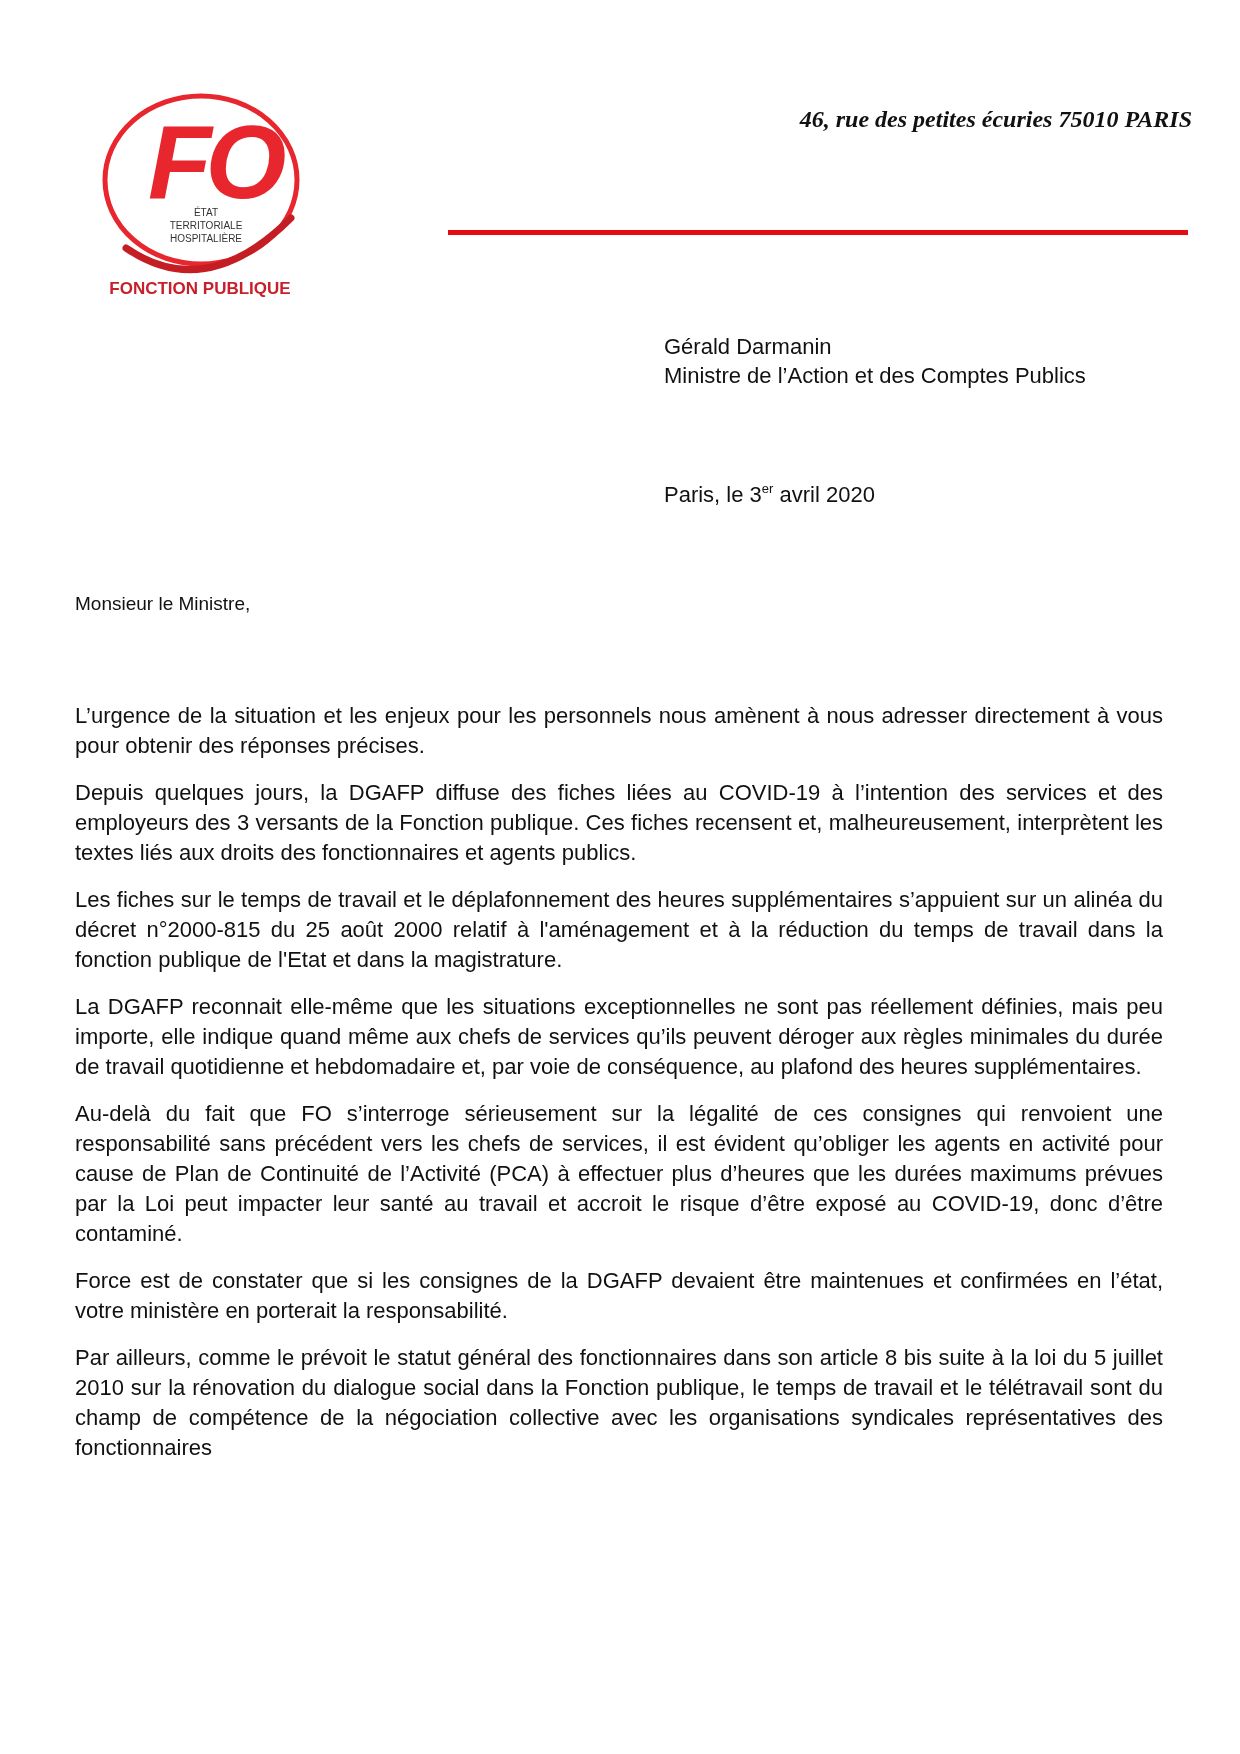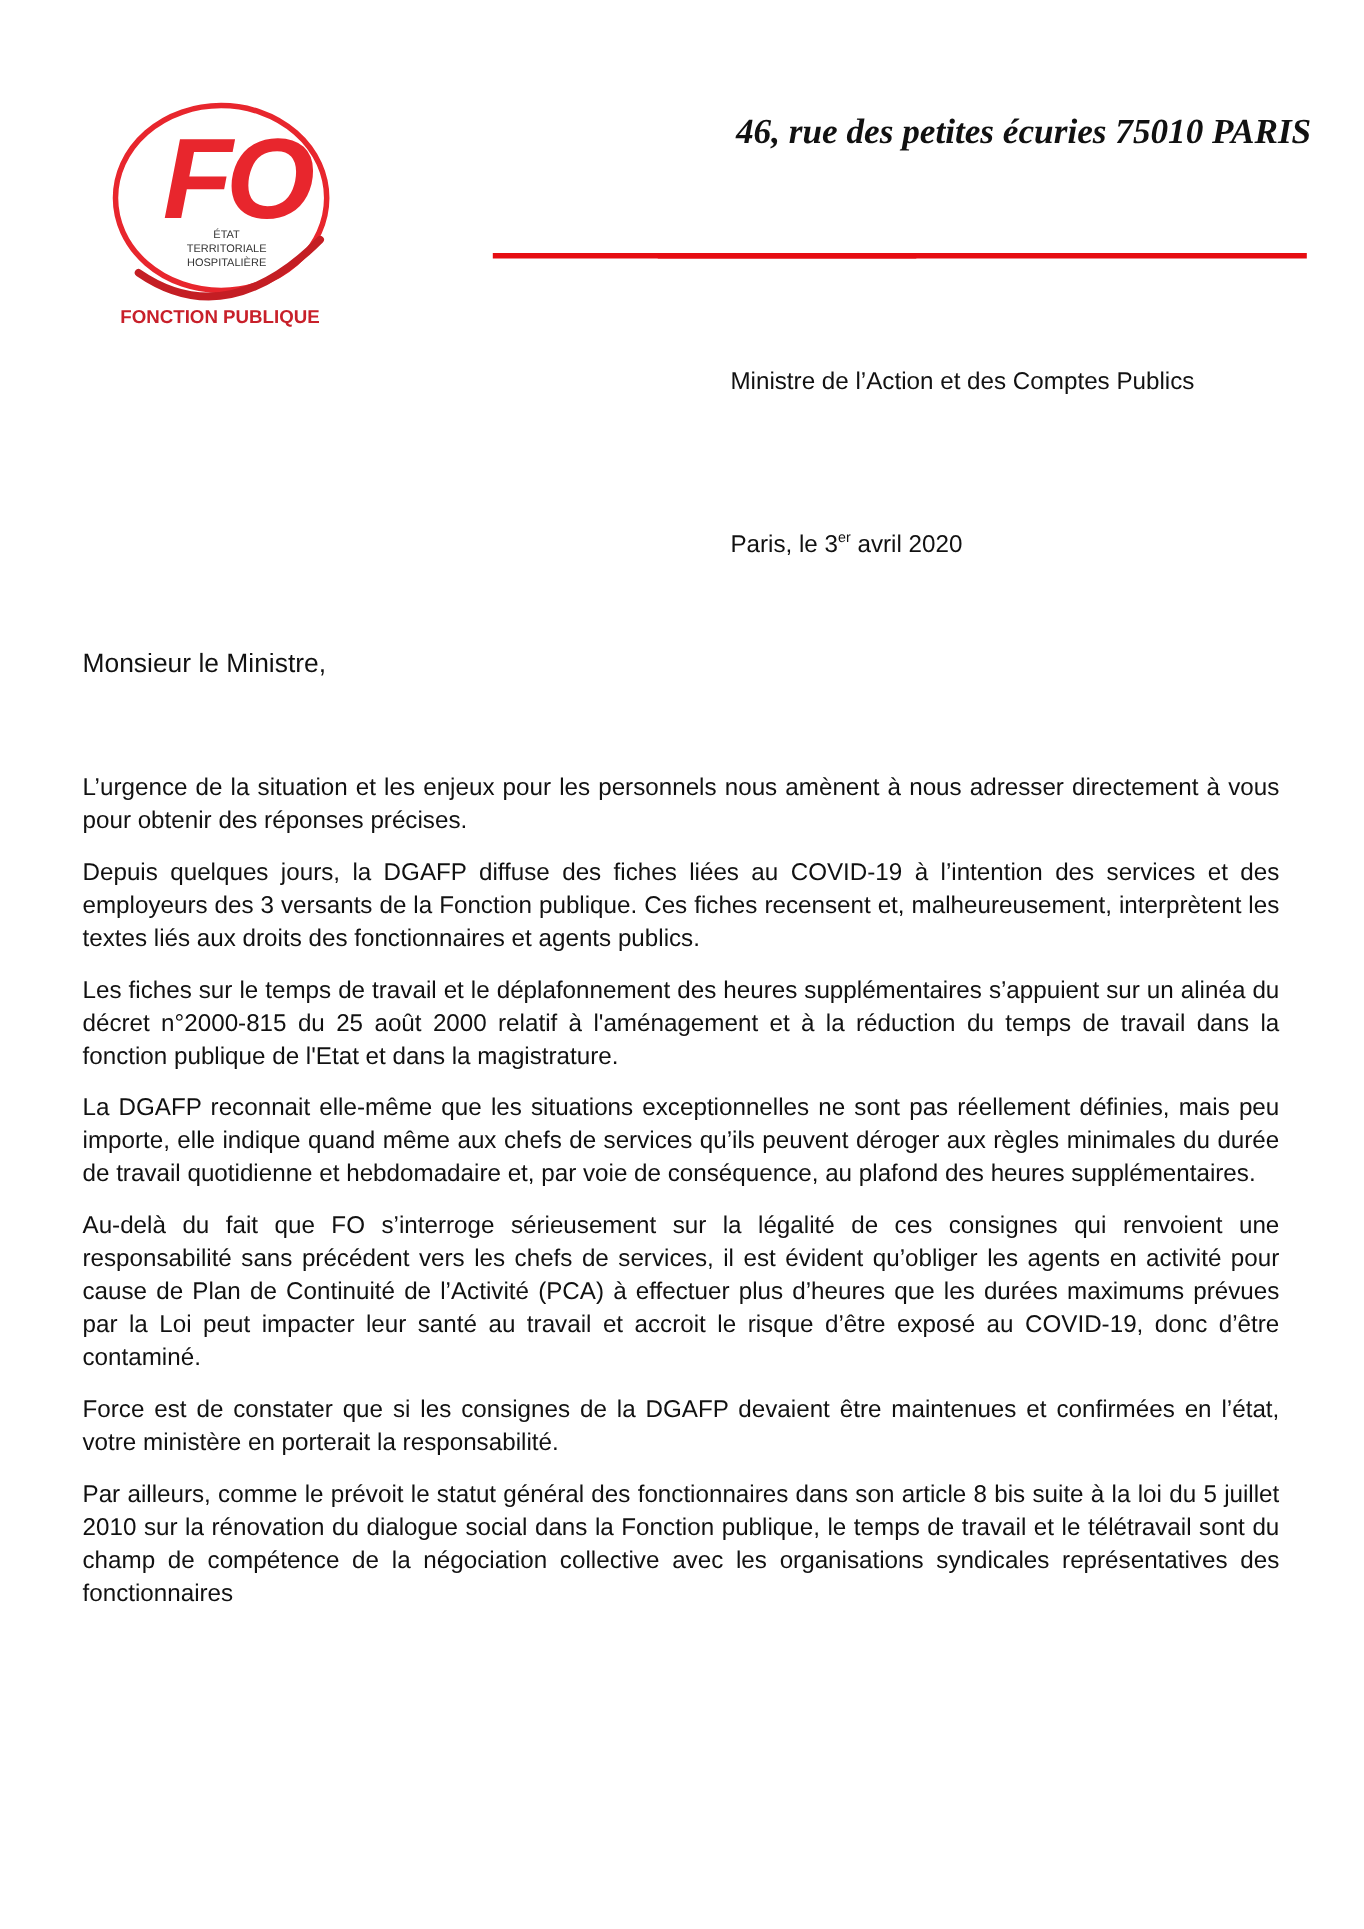--- a/index.html
+++ b/index.html
@@ -9,39 +9,39 @@
     }
     .logo {
       position: absolute; left: 96px; top: 88px; width: 220px; height: 225px;
     }
     .logo svg { display: block; }
     .letterhead {
       position: absolute; right: 48px; top: 102px; text-align: right;
       font-family: "Liberation Serif", "DejaVu Serif", serif; font-style: italic;
     }
     .lh-org { color: #d11f26; font-size: 28px; line-height: 34px; letter-spacing: 0.2px; }
-    .lh-addr { color: #111; font-size: 32px; line-height: 34px; font-weight: bold; }
+    .lh-addr { color: #111; font-size: 24px; line-height: 34px; font-weight: bold; }
     .lh-contact { font-size: 27px; line-height: 34px; color: #222; }
     .lh-contact a { color: #1a1ad6; text-decoration: underline; }
     .lh-rule {
       position: absolute; left: 448px; top: 230px; width: 740px; height: 5px;
       background: #e60d12;
     }
     .lh-rule::before {
       content: ""; position: absolute; left: 150px; top: 2px; width: 235px; height: 3px; background: #e60d12;
     }
     .recipient {
       position: absolute; left: 664px; top: 332px; font-size: 22px; line-height: 29px;
     }
     .date {
       position: absolute; left: 664px; top: 474px; font-size: 22px; line-height: 29px;
     }
     .date sup { font-size: 13px; vertical-align: 9px; }
     .salutation {
-      position: absolute; left: 75px; top: 589px; font-size: 24px; line-height: 29px;
+      position: absolute; left: 75px; top: 589px; font-size: 19px; line-height: 29px;
     }
     .body {
       position: absolute; left: 75px; top: 680px; width: 1088px;
       font-size: 22px; line-height: 30px; text-align: justify; margin-top: 21px;
     }
     .body p { margin: 0 0 17px 0; }
   </style>
 </head>
 <body>
 
@@ -58,20 +58,21 @@
     <text x="104" y="206" text-anchor="middle" font-family="Liberation Sans, sans-serif" font-weight="bold" font-size="17" fill="#c8202a">FONCTION PUBLIQUE</text>
   </svg>
 </div>
 
 <div class="letterhead">
   <div class="lh-addr">46, rue des petites écuries 75010 PARIS</div>
 </div>
 <div class="lh-rule"></div>
 
 <div class="recipient">
+  <div>Gérald Darmanin</div>
   <div>Ministre de l’Action et des Comptes Publics</div>
 </div>
 
 <div class="date">
   <span>Paris, le 3</span><sup>er</sup><span> avril 2020</span>
 </div>
 
 <div class="salutation">Monsieur le Ministre,</div>
 
 <div class="body">

